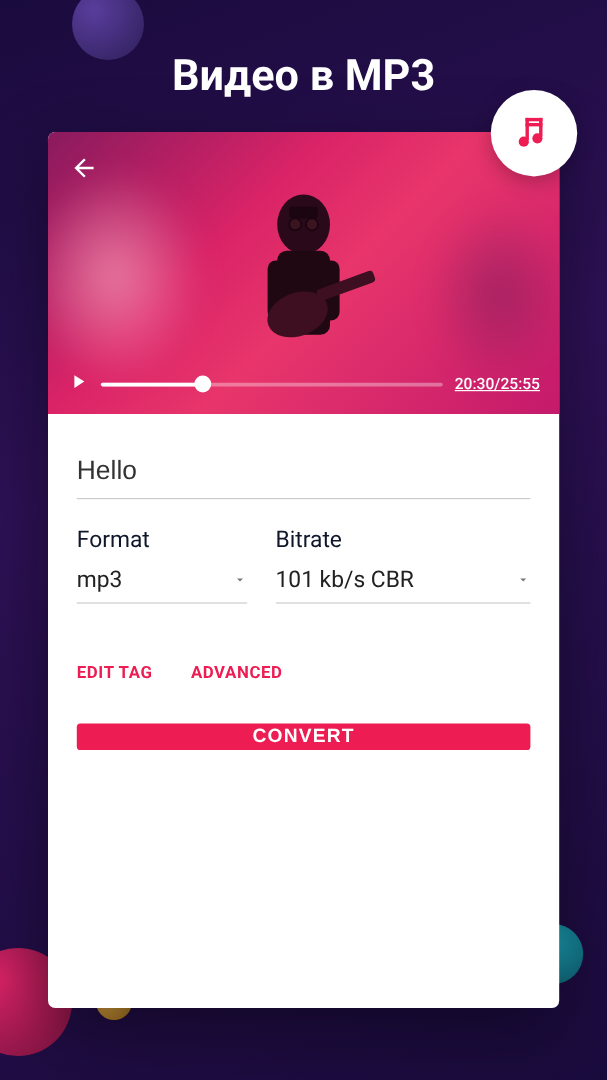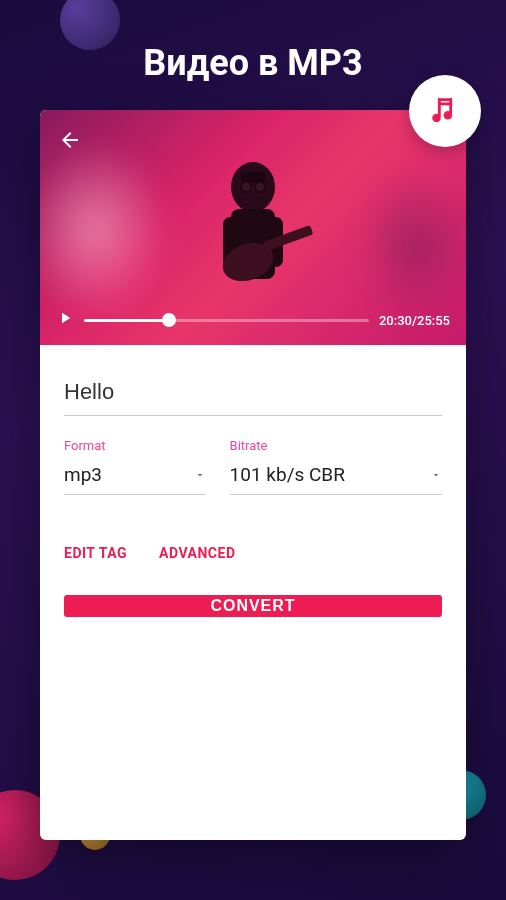--- a/index.html
+++ b/index.html
@@ -113,20 +113,21 @@
     position: absolute;
     left: 30%; top: 50%;
     transform: translate(-50%, -50%);
     width: 14px; height: 14px;
     background: #fff;
     border-radius: 50%;
   }
   .time-text {
     font-size: 13px;
     font-weight: 500;
+    text-decoration: underline;
   }
 
   .form-area {
     padding: 28px 24px 24px;
   }
   .title-input {
     width: 100%;
     border: none;
     border-bottom: 1px solid #ccc;
     font-size: 22px;
@@ -137,22 +138,22 @@
   .row {
     display: flex;
     gap: 24px;
     margin-top: 22px;
   }
   .field {
     flex: 1;
   }
   .field.wide { flex: 1.5; }
   .field-label {
-    font-size: 13px;
-    color: #ec4899;
+    font-size: 19px;
+    color: #0f172a;
     margin-bottom: 4px;
   }
   .select-box {
     display: flex;
     align-items: center;
     justify-content: space-between;
     border-bottom: 1px solid #ccc;
     padding: 6px 0 8px;
     cursor: pointer;
   }

